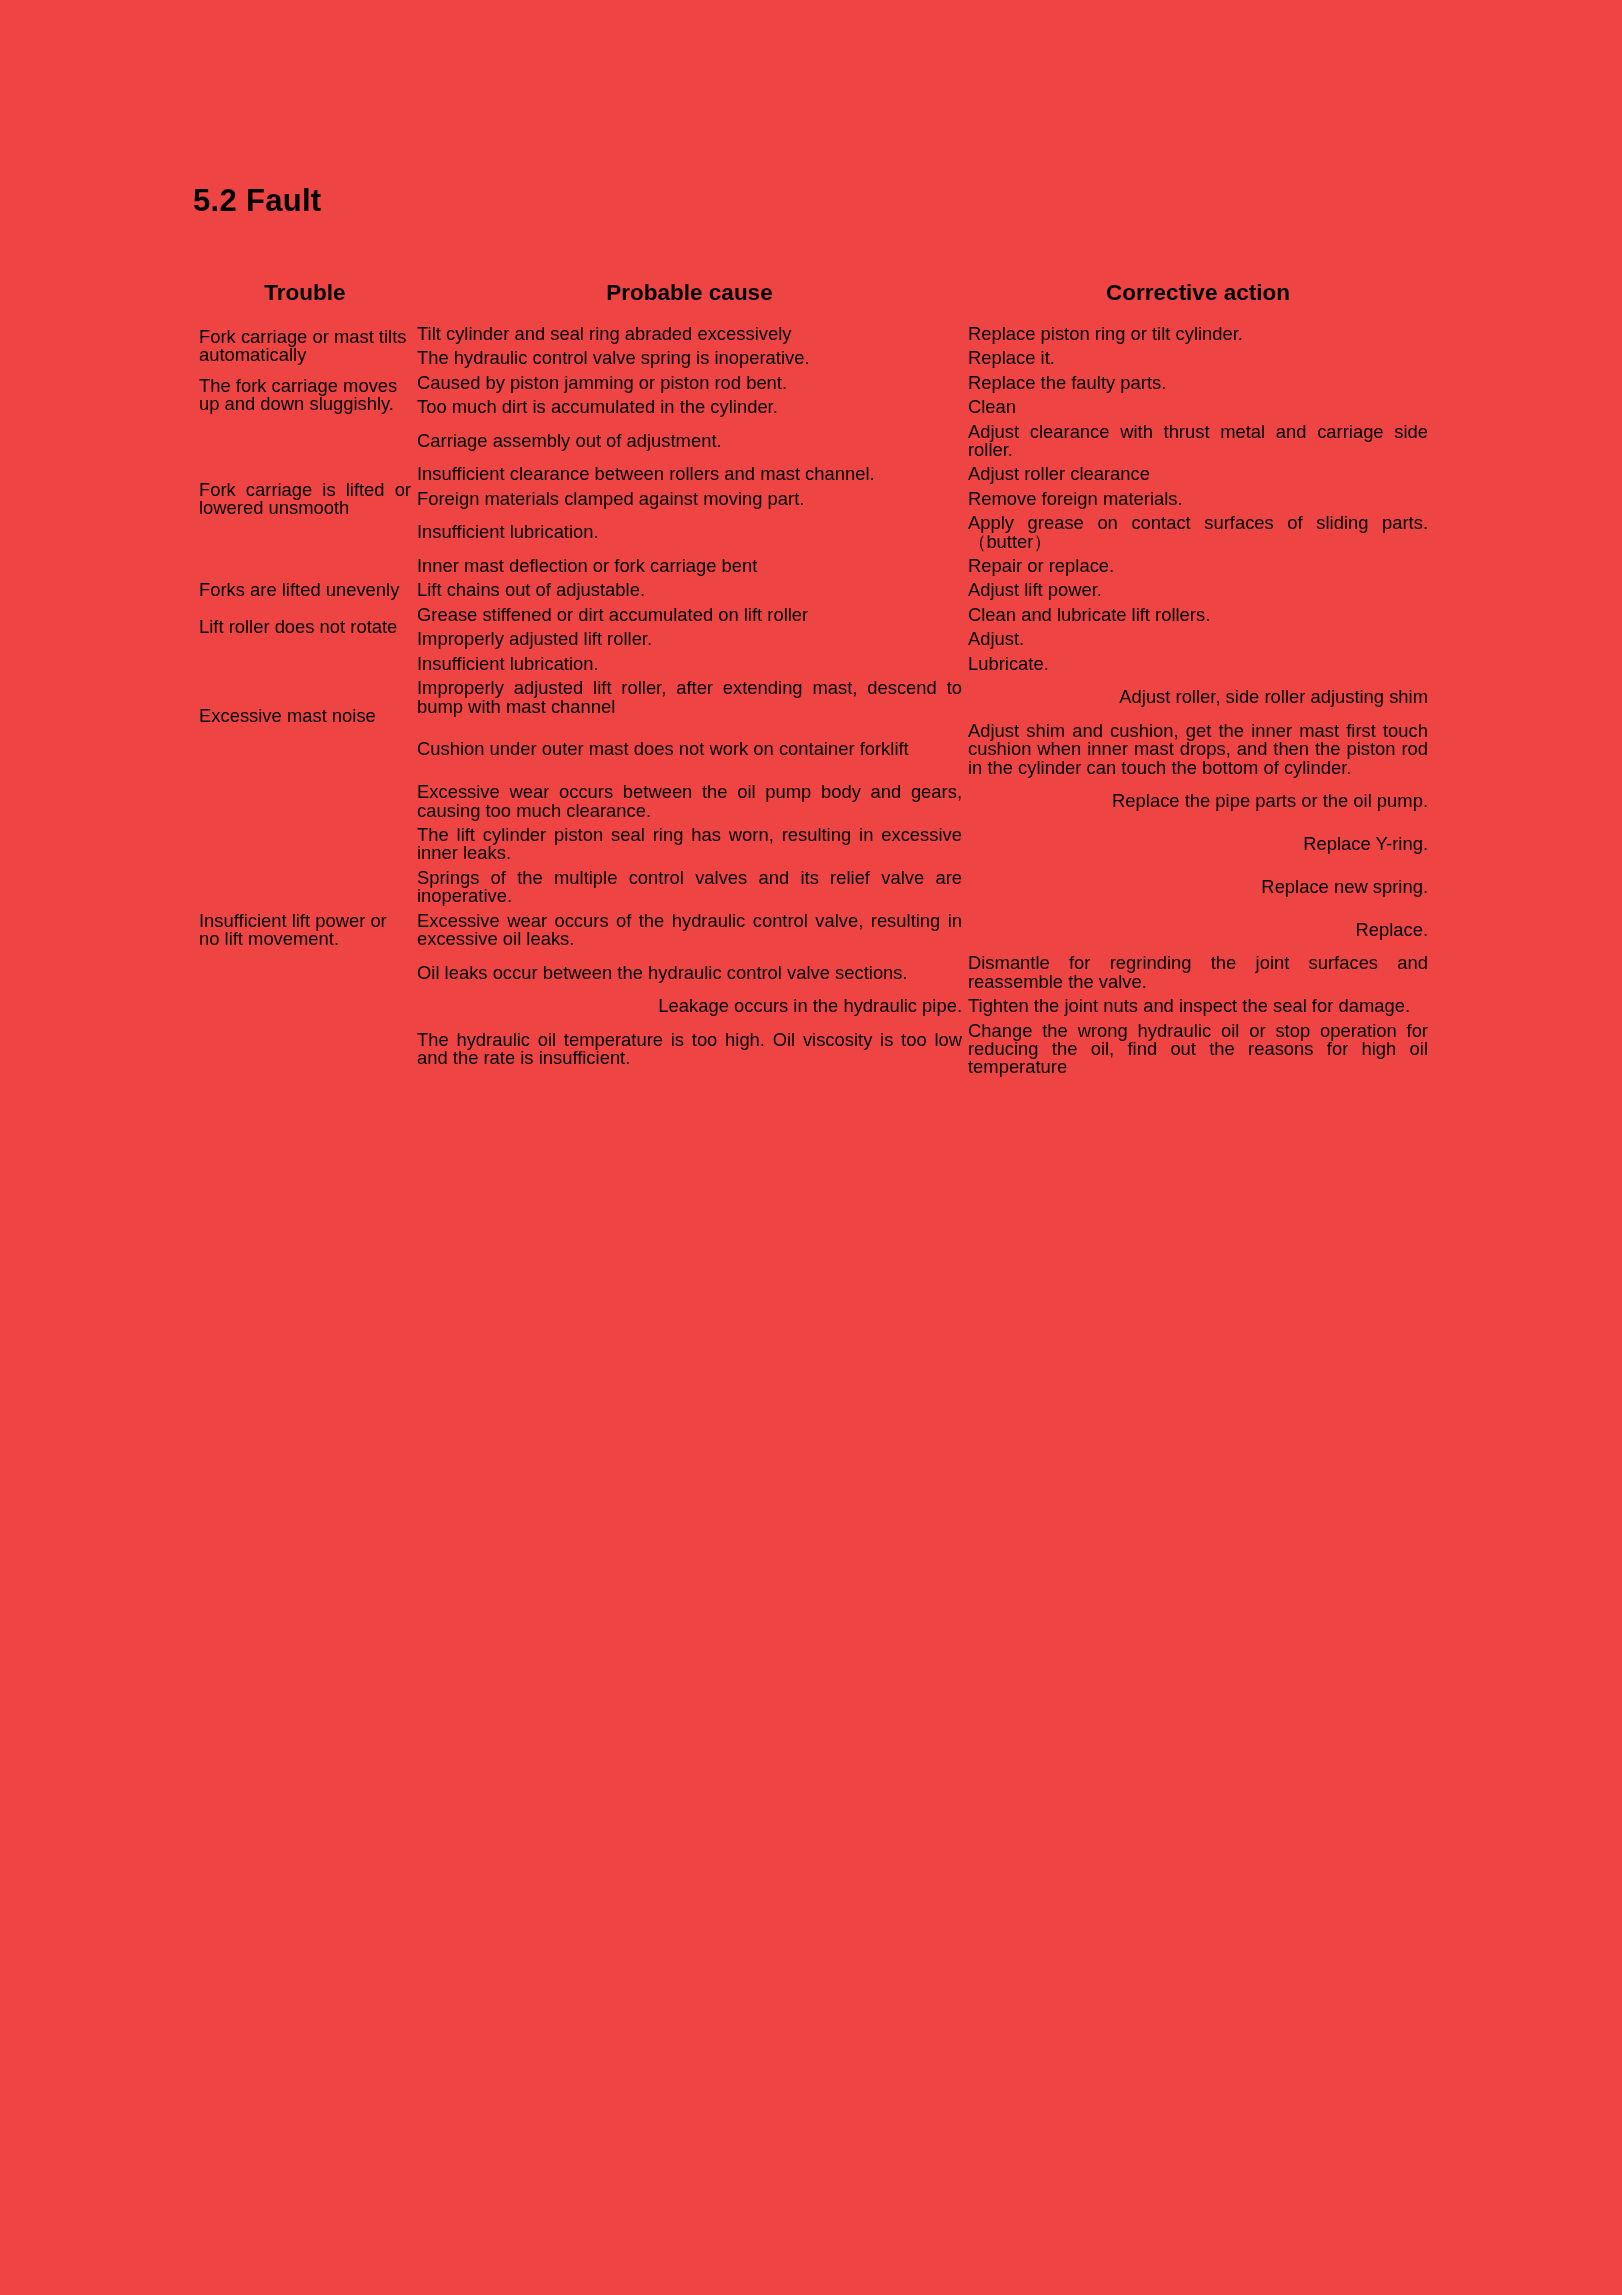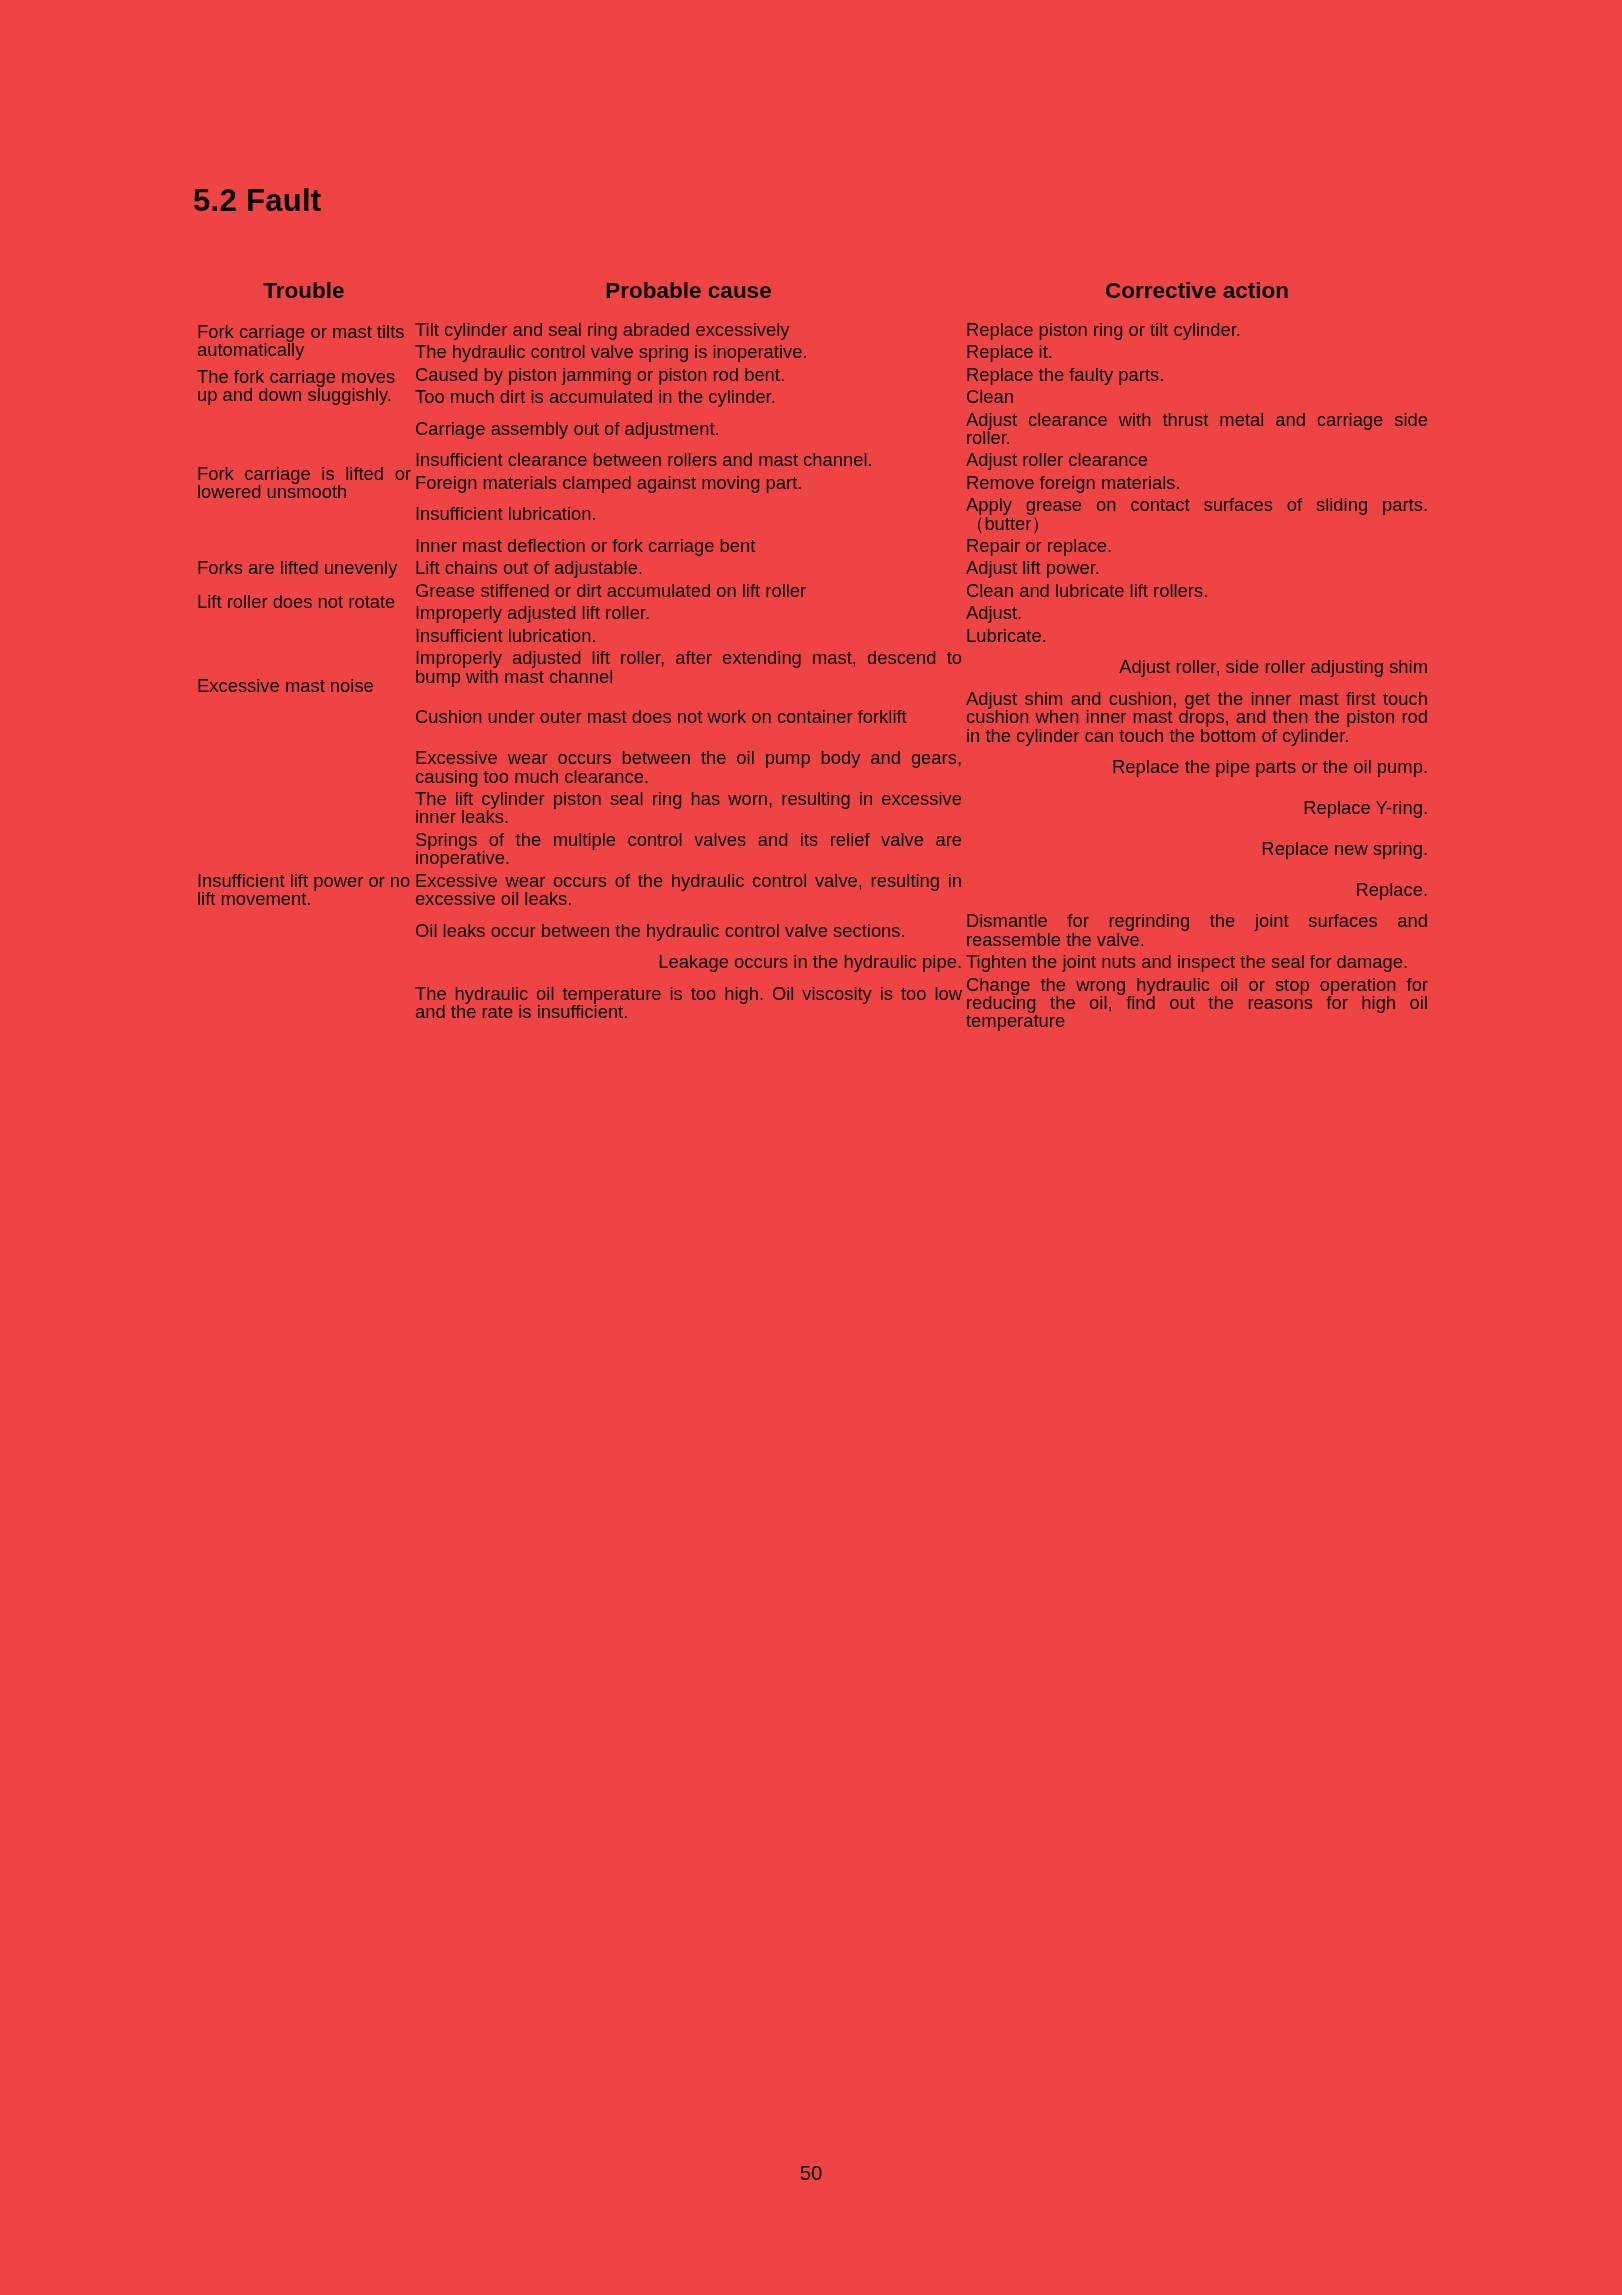--- a/index.html
+++ b/index.html
@@ -37,21 +37,21 @@
     border-collapse: collapse;
     table-layout: fixed;
     width: 1235px;
     border: 2px solid #000;
   }
   table.fault col.c1 { width: 218px; }
   table.fault col.c2 { width: 551px; }
   table.fault col.c3 { width: 466px; }
 
   table.fault th, table.fault td {
-    border: 4px solid #ef4444;
+    border: 6px solid #ef4444;
     vertical-align: middle;
     font-size: 18.4px;
     line-height: 1.0;
     padding: 0;
   }
   table.fault th {
     text-align: center;
     font-weight: bold;
     font-size: 22.5px;
     height: 52px;
@@ -205,16 +205,15 @@
             <td class="action just tight">Tighten the joint nuts and inspect the seal for damage.</td>
           </tr>
           <tr>
             <td class="cause just tight">The hydraulic oil temperature is too high. Oil viscosity is too low and the rate is insufficient.</td>
             <td class="action just tight">Change the wrong hydraulic oil or stop operation for reducing the oil, find out the reasons for high oil temperature</td>
           </tr>
         </tbody>
     </table>
   </div>
 
-  <div class="pagenum">50</div>
 
 </div>
 
 
 </body></html>

